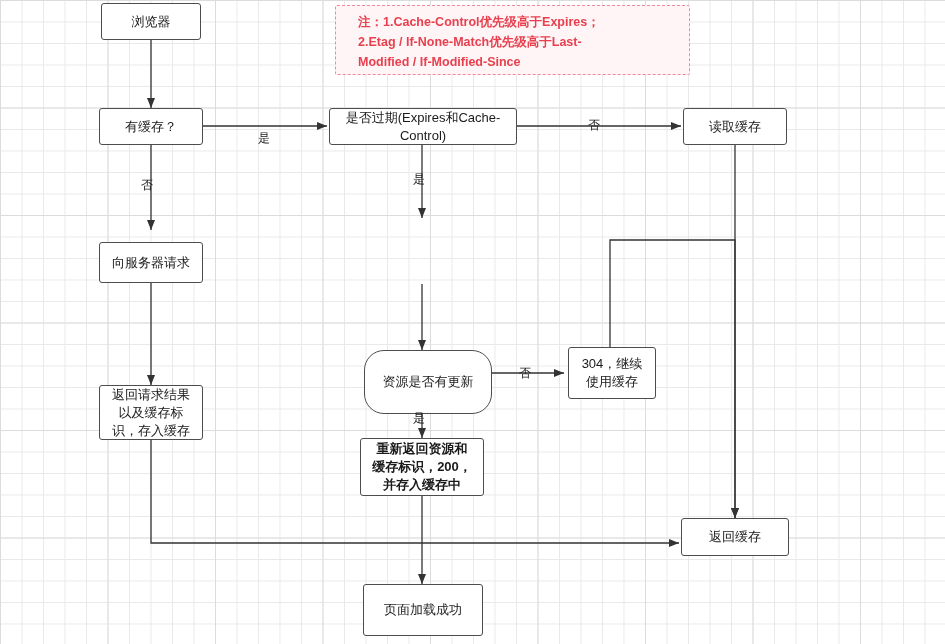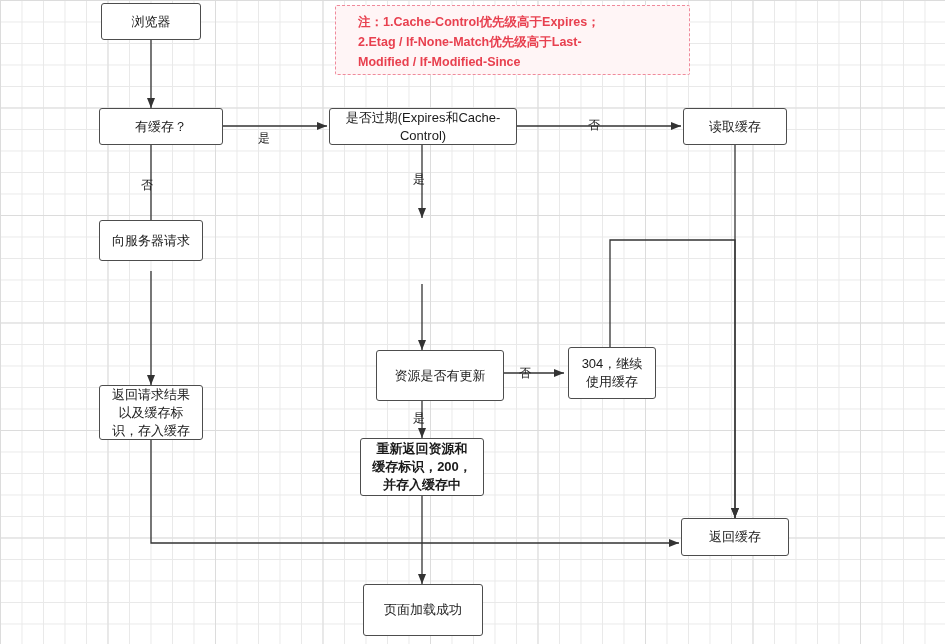--- a/index.html
+++ b/index.html
@@ -117,31 +117,31 @@
       <path d="M422,496 L422,584"></path>
     </g>
   </svg>
 
   <div class="note" style="left:335px; top:5px; width:355px; height:70px;">注：1.Cache-Control优先级高于Expires；
         2.Etag / If-None-Match优先级高于Last-
         Modified / If-Modified-Since</div>
 
   <div class="node" style="left:101px; top:3px; width:100px; height:37px;">浏览器</div>
 
-  <div class="node" style="left:99px; top:108px; width:124px; height:37px;">有缓存？</div>
+  <div class="node" style="left:99px; top:108px; width:104px; height:37px;">有缓存？</div>
 
   <div class="node" style="left:329px; top:108px; width:188px; height:37px;">是否过期(Expires和Cache-
 Control)</div>
 
   <div class="node" style="left:683px; top:108px; width:104px; height:37px;">读取缓存</div>
 
-  <div class="node" style="left:99px; top:220px; width:104px; height:41px;">向服务器请求</div>
+  <div class="node" style="left:99px; top:242px; width:104px; height:41px;">向服务器请求</div>
 
 
-  <div class="node" style="left:376px; top:350px; width:128px; height:51px;">资源是否有更新</div>
+  <div class="node" style="left:364px; top:350px; width:128px; height:64px;border-radius:20px;">资源是否有更新</div>
 
   <div class="node" style="left:568px; top:347px; width:88px; height:52px;">304，继续
 使用缓存</div>
 
   <div class="node" style="left:99px; top:385px; width:104px; height:55px;">返回请求结果
 以及缓存标
 识，存入缓存</div>
 
   <div class="node" style="left:360px; top:438px; width:124px; height:58px;font-weight:bold;">重新返回资源和
 缓存标识，200，

